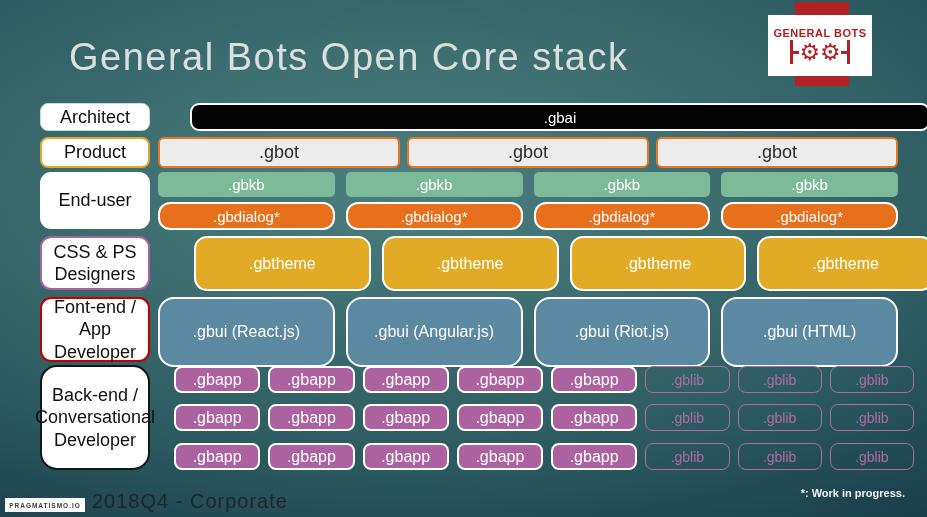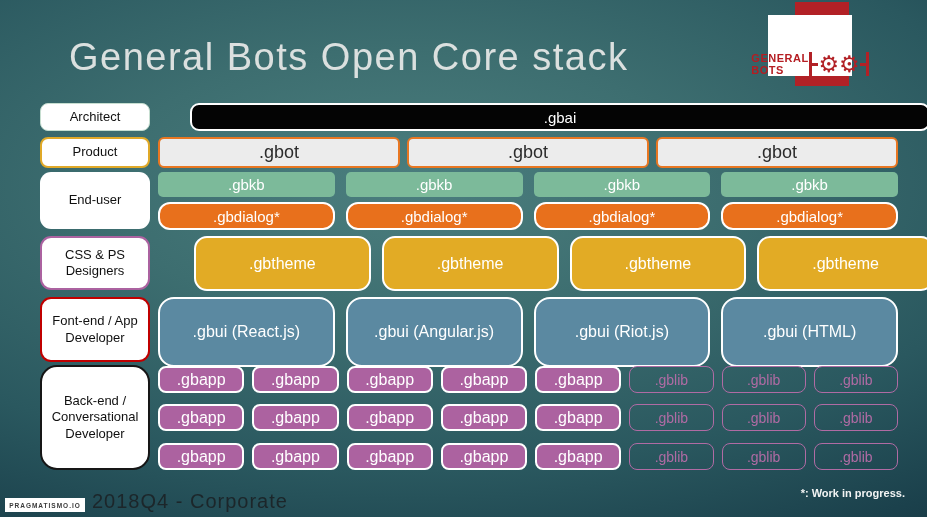--- a/index.html
+++ b/index.html
@@ -13,33 +13,33 @@
         #4b7e7e 0%, #3d6e70 28%, #2a585f 58%, #1b414c 80%, #142e39 100%);
   }
   .title{
     position:absolute;left:61px;top:36px;
     font-size:38px;font-weight:400;color:#dbe0df;
     letter-spacing:1.5px;white-space:nowrap;margin-left:8px;
   }
   
   .logo-stripe{position:absolute;left:795px;top:2px;width:54px;height:84px;background:#b22126;}
   .logo-card{
-    position:absolute;left:768px;top:15px;width:84px;height:61px;background:#ffffff;
-    display:flex;flex-direction:row;align-items:flex-end;justify-content:center;gap:1px;
+    position:absolute;left:768px;top:15px;width:104px;height:61px;background:#ffffff;
+    display:flex;flex-direction:column;align-items:center;justify-content:center;gap:1px;
   }
   .logo-brand{color:#b51d22;font-weight:bold;font-size:11px;letter-spacing:.5px;}
   .logo-gears{display:flex;align-items:center;color:#b22126;}
   .logo-bar{width:3px;height:24px;background:#b22126;}
   .logo-axle{width:6px;height:3px;background:#b22126;}
   .logo-gear{font-size:23px;line-height:23px;color:#b22126;}
   
   .rowlabel{
     position:absolute;left:40px;width:110px;background:#ffffff;
     display:flex;align-items:center;justify-content:center;text-align:center;
-    font-size:13px;color:#101010;border-radius:8px;box-sizing:border-box;line-height:1.25;
+    font-size:18px;color:#101010;border-radius:8px;box-sizing:border-box;line-height:1.25;
     padding:2px 6px;
   }
   #lbl-architect{top:103px;height:28px;border:1px solid #c6ded0;}
   #lbl-product{top:137px;height:31px;border:2px solid #e0a928;}
   #lbl-enduser{top:172px;height:57px;border-radius:11px;}
   #lbl-cssps{top:236px;height:54px;border:2px solid #ab62a0;border-radius:11px;}
   #lbl-frontend{top:297px;height:65px;border:2px solid #c00000;border-radius:11px;}
   #lbl-backend{top:365px;height:105px;border:2px solid #161616;border-radius:17px;}
   
   .grid-row{position:absolute;left:158px;width:740px;display:flex;}
@@ -52,21 +52,21 @@
   #row-gbot{top:137px;height:31px;gap:7px;}
   .gbot{background:#ececec;border:2px solid #e87722;border-radius:6px;color:#2b2b2b;font-size:18px;}
   #row-gbkb{top:172px;height:25px;gap:11px;}
   .gbkb{background:#7cba9a;border-radius:5px;font-size:15px;}
   #row-gbdialog{top:202px;height:28px;gap:11px;}
   .gbdialog{background:#e8701c;border:2px solid #ffffff;border-radius:12px;font-size:15px;}
   #row-gbtheme{top:236px;height:55px;gap:11px;padding-left:36px;}
   .gbtheme{background:#e2ab25;border:2px solid #ffffff;border-radius:13px;font-size:16px;}
   #row-gbui{top:297px;height:70px;gap:11px;}
   .gbui{background:#5b89a1;border:2.5px solid #ffffff;border-radius:16px;font-size:16px;}
-  .approw{gap:8px;height:27px;}
+  .approw{gap:8px;height:27px;margin-left:16px;}
   #row-app1{top:366px;} #row-app2{top:404px;} #row-app3{top:443px;}
   .gbapp{background:#ac62a0;border:2px solid #ffffff;border-radius:8px;font-size:16px;}
   .gblib{background:transparent;border:1.5px solid #b06ba4;border-radius:8px;color:#b06ba4;font-size:14px;}
   
   .watermark{
     position:absolute;left:5px;top:498px;width:80px;height:14px;background:#ffffff;
     display:flex;align-items:center;justify-content:center;
     font-size:6.5px;letter-spacing:1px;color:#3a3a3a;font-weight:bold;
   }
   .caption{position:absolute;left:92px;top:490px;font-size:20px;color:#1c262a;letter-spacing:1px;}

